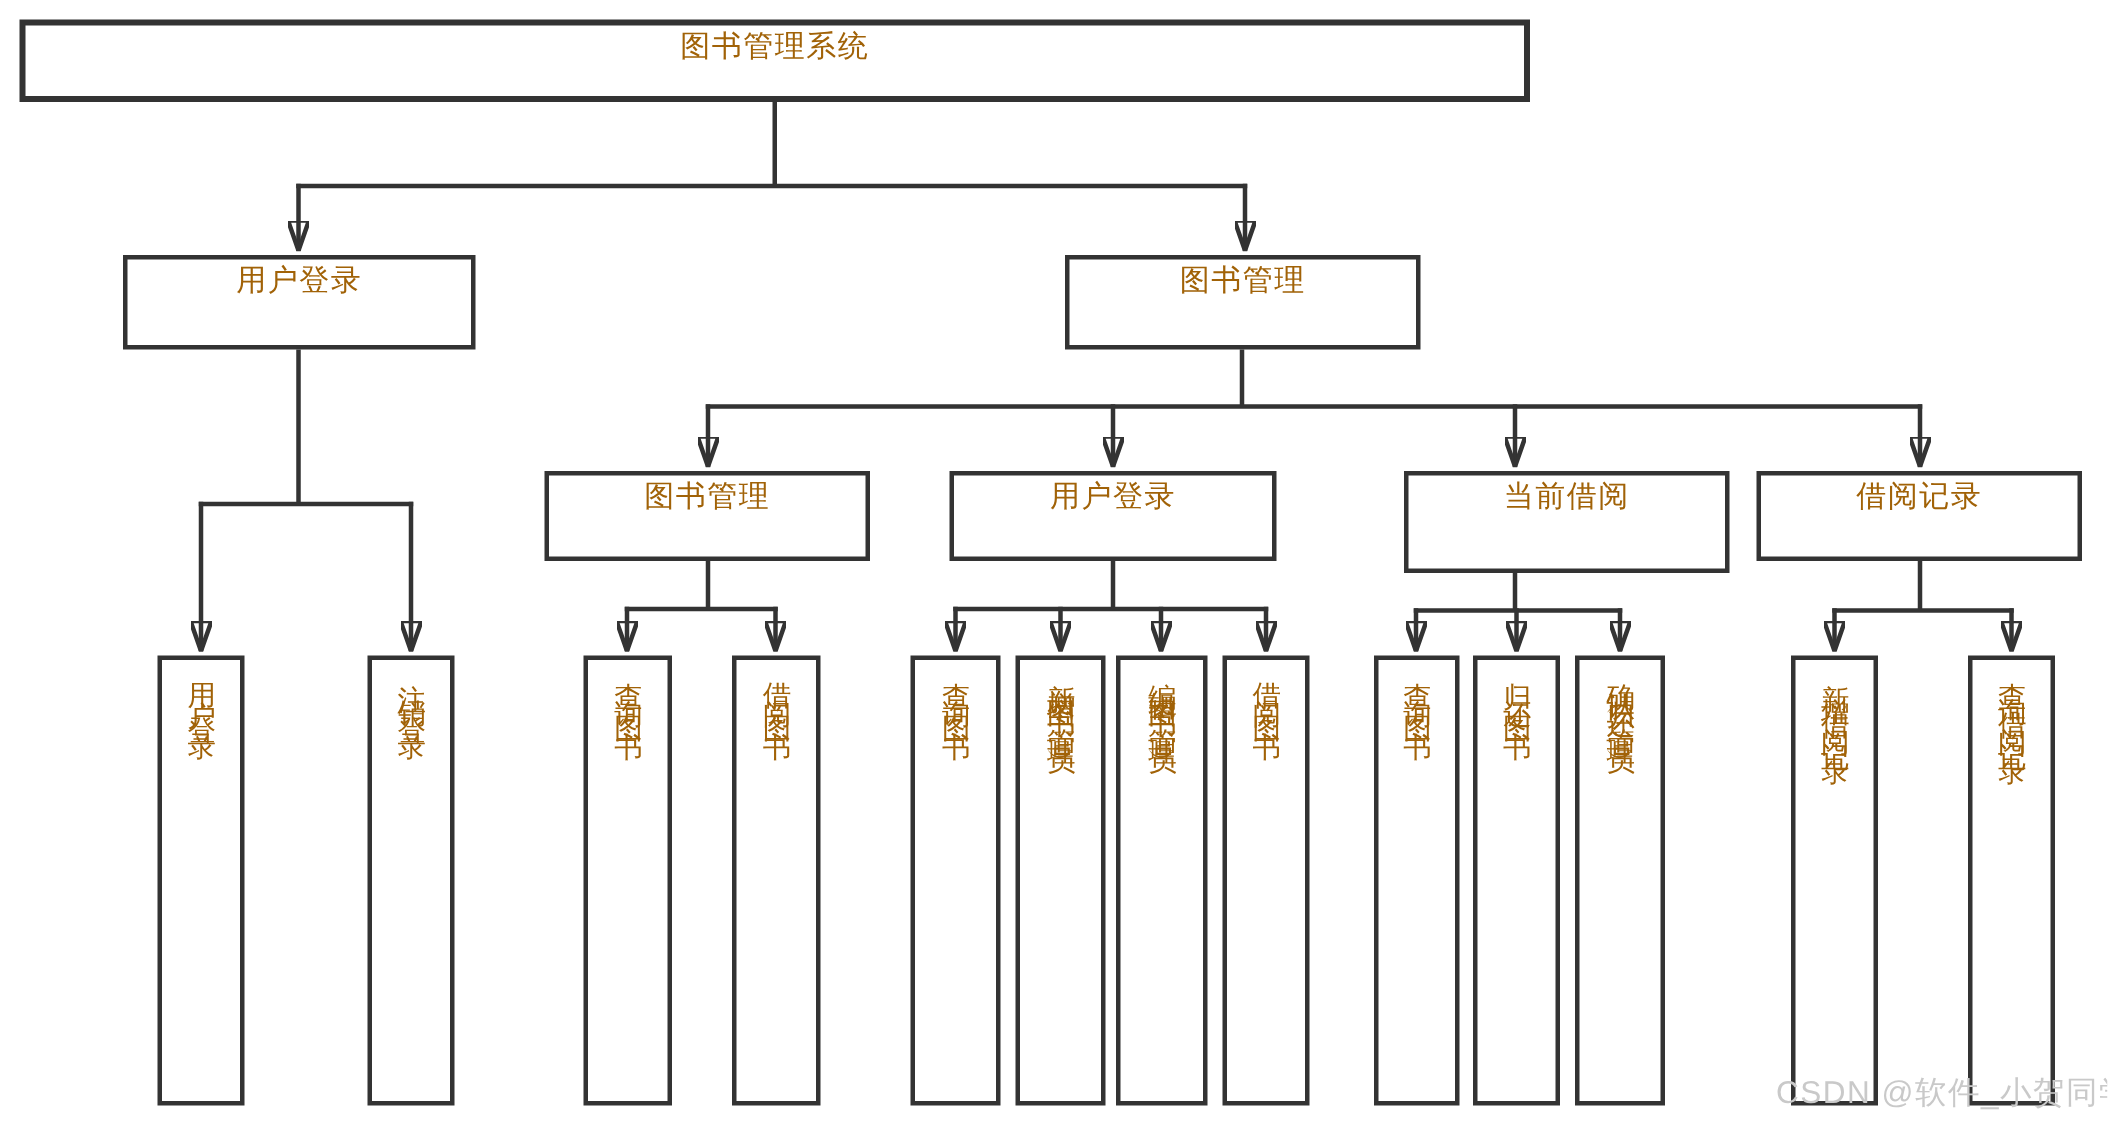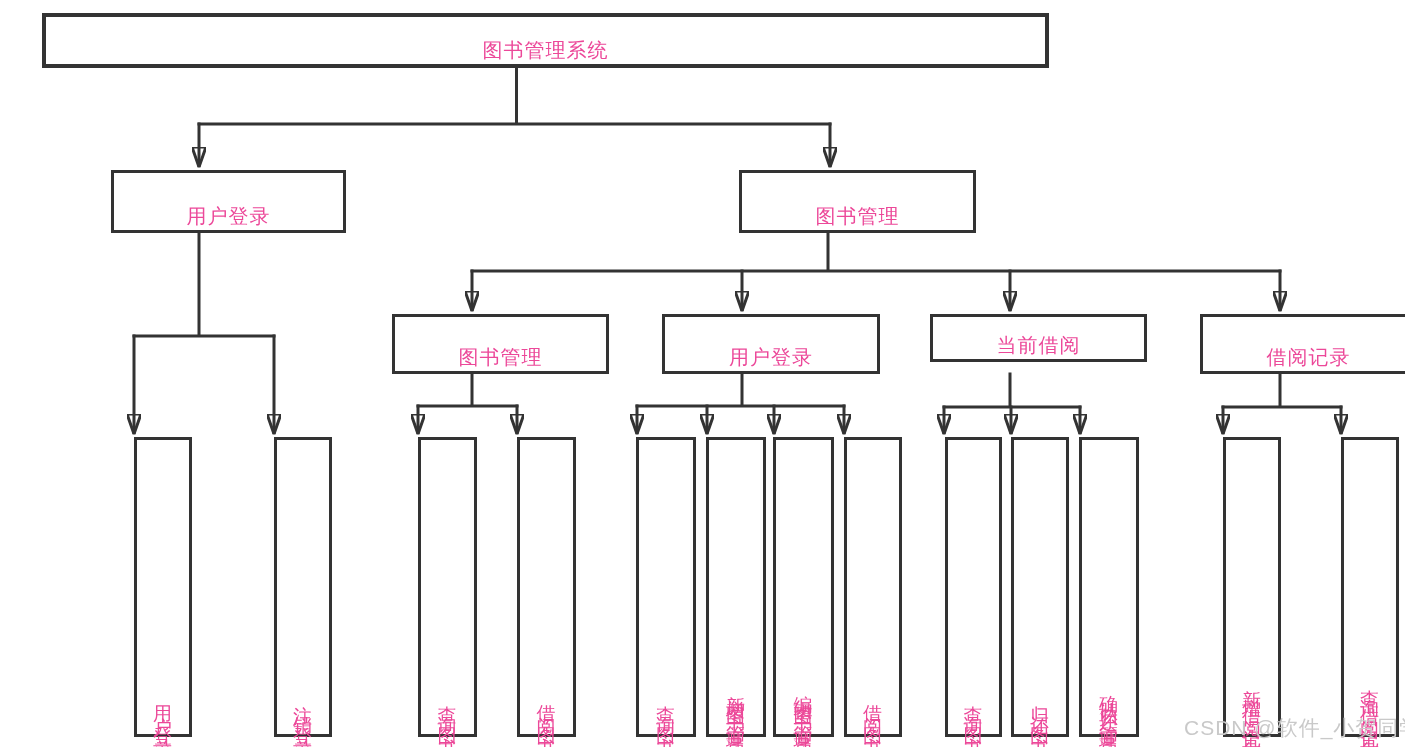--- a/index.html
+++ b/index.html
@@ -21,25 +21,24 @@
     stroke-width: 3;
     fill: none;
     stroke-linecap: square;
   }
   .node {
     position: absolute;
     box-sizing: border-box;
     background: #ffffff;
     border: 3px solid #333333;
     display: flex;
-    align-items: flex-end;
+    align-items: flex-start;
     justify-content: center;
-    color: #ec4899;
+    color: #a16207;
     z-index: 2;
-    margin-left: 29px;
   }
   .node.root { border-width: 4px; }
   .node .lbl {
     font-size: 20px;
     letter-spacing: 1px;
     white-space: nowrap;
   }
   .node .lbl.v {
     writing-mode: vertical-rl;
     text-orientation: mixed;
@@ -117,21 +116,21 @@
   <div class="node" style="left:710px;top:170px;width:237px;height:63px;">
     <span class="lbl">图书管理</span>
   </div>
 
   <div class="node" style="left:363px;top:314px;width:217px;height:60px;">
     <span class="lbl">图书管理</span>
   </div>
   <div class="node" style="left:633px;top:314px;width:218px;height:60px;">
     <span class="lbl">用户登录</span>
   </div>
-  <div class="node" style="left:901px;top:314px;width:217px;height:48px;">
+  <div class="node" style="left:936px;top:314px;width:217px;height:68px;">
     <span class="lbl">当前借阅</span>
   </div>
   <div class="node" style="left:1171px;top:314px;width:217px;height:60px;font-family:Liberation Mono, monospace;">
     <span class="lbl">借阅记录</span>
   </div>
 
   <div class="node" style="left:105px;top:437px;width:58px;height:300px;">
     <span class="lbl v">用户登录</span>
   </div>
   <div class="node" style="left:245px;top:437px;width:58px;height:300px;">

